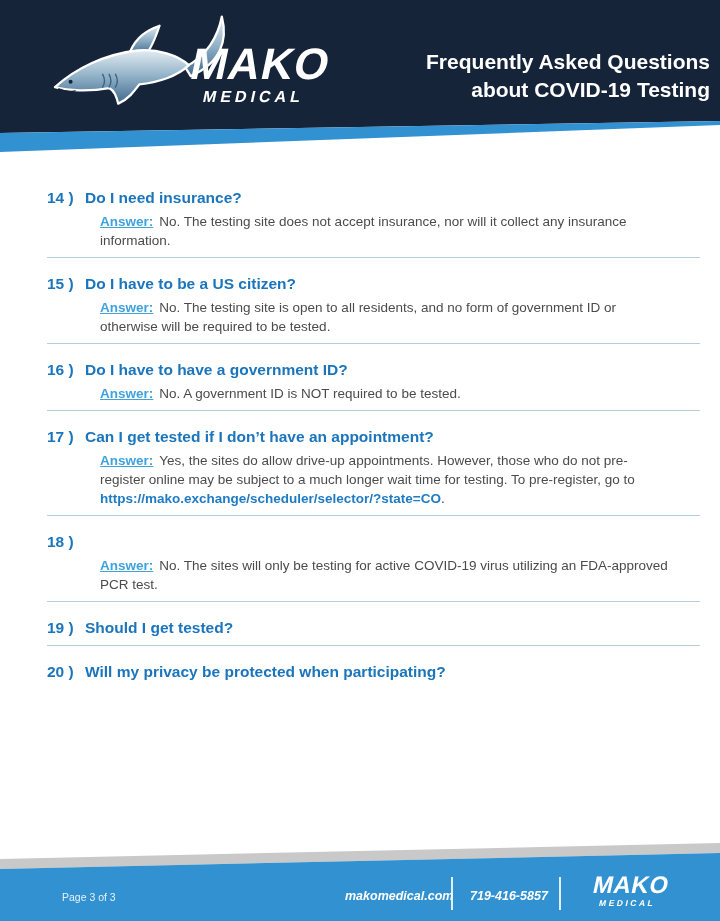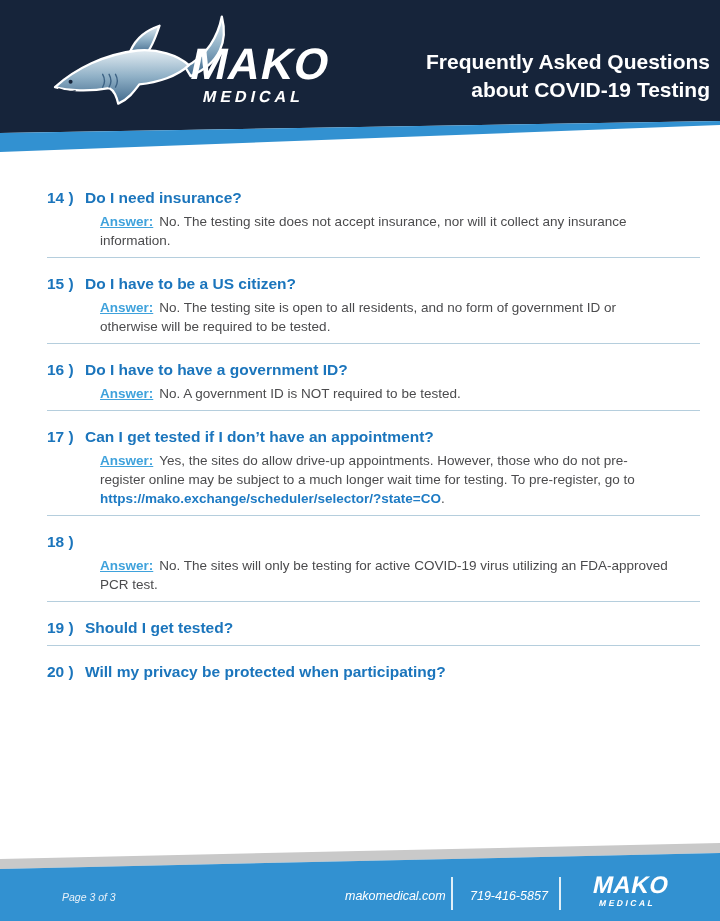--- a/index.html
+++ b/index.html
@@ -64,25 +64,25 @@
     border-top: 1px solid #b5cedd;
   }
   .faq-item:last-child .sep { display: none; }
 
   
   .footer { position: absolute; left: 0; top: 830px; width: 720px; height: 91px; }
   .footer svg.bands { position: absolute; top: 0; left: 0; display: block; }
 
   .page-num {
     position: absolute; left: 62px; top: 61px;
-    color: #e8f1f9; font-size: 10.5px; font-style: italic;
+    color: #e8f1f9; font-size: 10.5px;
   }
   .footer-site, .footer-phone {
     position: absolute; top: 59px;
-    color: #ffffff; font-size: 12.5px; font-weight: normal; font-style: italic;
+    color: #ffffff; font-size: 12.5px; font-weight: bold; font-style: italic;
   }
   .footer-site { left: 345px; }
   .footer-phone { left: 470px; }
   .footer-divider {
     position: absolute; top: 47px; width: 1.5px; height: 33px;
     background: rgba(255,255,255,0.85);
   }
   .footer-divider.d1 { left: 451px; }
   .footer-divider.d2 { left: 559px; }
 

